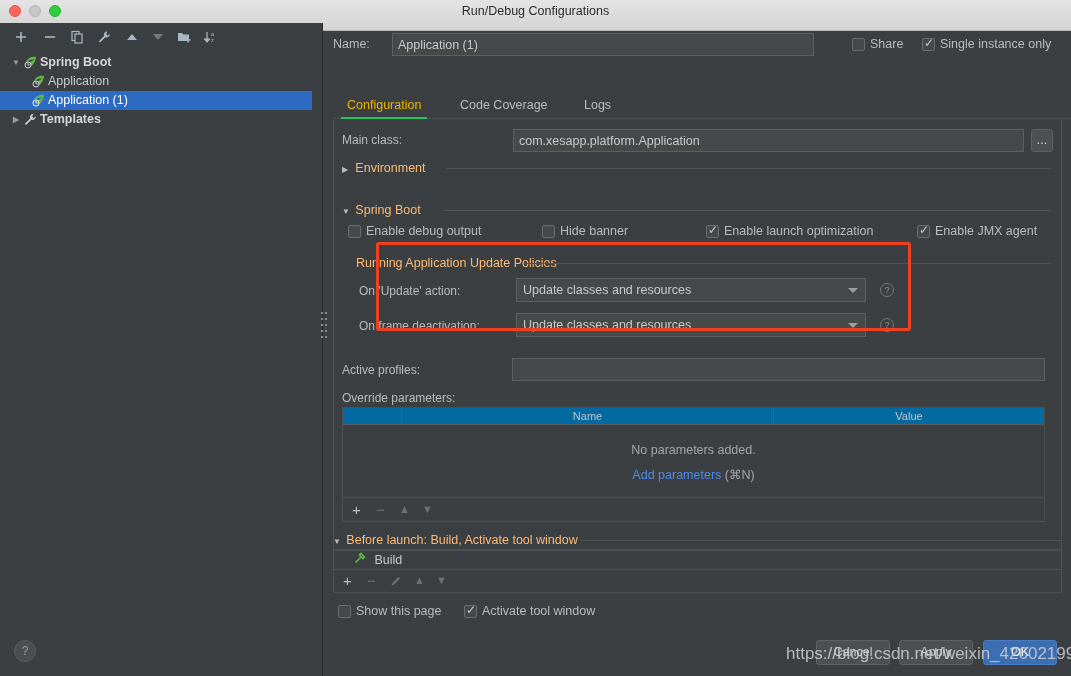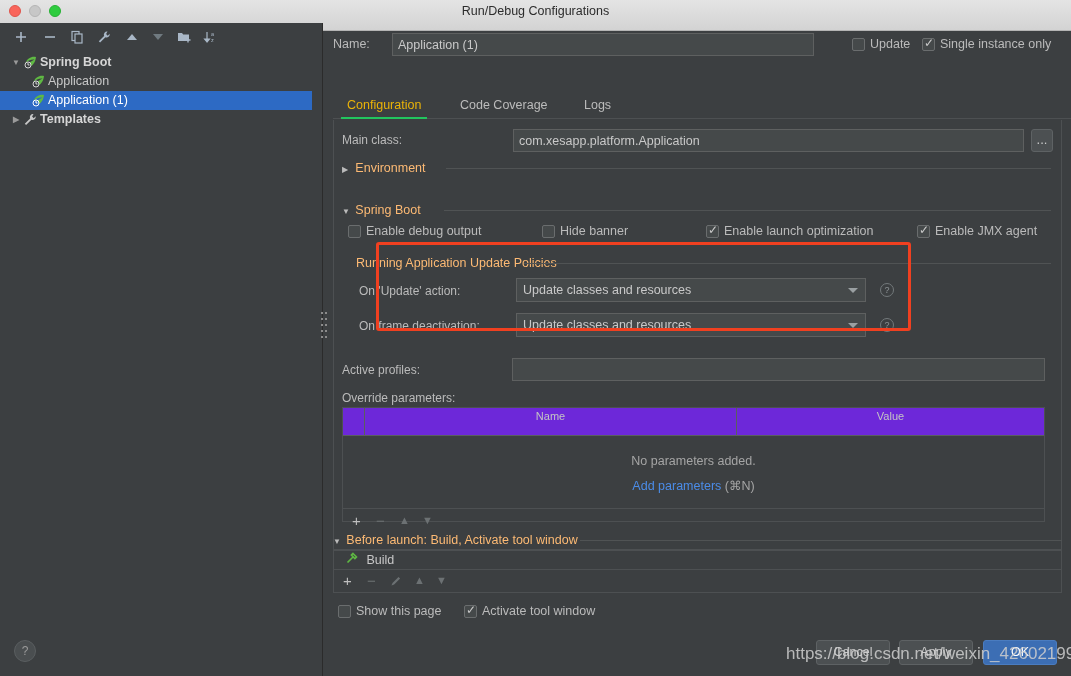--- a/index.html
+++ b/index.html
@@ -120,22 +120,22 @@
     pointer-events:none;
   }
   .annot {
     position:absolute; color:#f03c22; font-size:20px;
     font-family:"DejaVu Sans", sans-serif; white-space:nowrap;
   }
 
   
   .ptable { position:absolute; border:1px solid #4d5052; background:#3c3f41; }
   .pthead {
-    height:28px; background:#6d28d9; border-bottom:1px solid #5a5e60;
-    display:flex; font-size:11px; color:#c4c4c4;
+    height:17px; background:#0369a1; border-bottom:1px solid #5a5e60;
+    display:flex; font-size:11px; color:#c4c4c4;padding-left:37px;
   }
   .pthead div { text-align:center; line-height:16px; border-right:1px solid #5a5e60; }
   .ptbody { position:relative; height:72px; }
   .empty-txt { position:absolute; width:100%; text-align:center; font-size:12.5px; color:#a5a5a5; }
   .link { color:#4b8ce8; }
   .ptfoot { height:23px; border-top:1px solid #4d5052; position:relative; }
 
   .blrow { position:absolute; }
   .buildrow {
     position:absolute; background:#3c3f41; border:1px solid #4d5052;
@@ -284,21 +284,21 @@
       <i style="left:4px;top:26px"></i>
   </div>
 
   <div class="right-panel">
 
     <div class="name-row">
       <span class="lbl" style="position:absolute;left:0;top:4px">Name:</span>
       <input class="txtfield" style="position: absolute; left: 59px; top: 0px; width: 422px;" value="Application (1)">
       <span class="cb" style="position:absolute;left:519px;top:4px">
         <span class="box"></span>
-        <span>Update</span>
+        <span>Share</span>
       </span>
       <span class="cb" style="position:absolute;left:589px;top:4px">
         <span class="box checked"></span>
         <span>Single instance only</span>
       </span>
     </div>
 
     <div class="tabs">
       <div class="tabline"></div>
       <div class="tab active" style="left:8px">Configuration</div>
@@ -387,21 +387,21 @@
 
     <div class="redbox" style="left:52px;top:219px;width:535px;height:89px"></div>
 
 
     <div class="blrow" style="left:9px;top:510px">
       <span class="tri">▼</span>
       <span class="sep-title">Before launch: Build, Activate tool window</span>
     </div>
     <div class="sep-line" style="left:256px;top:517px;width:482px"></div>
 
-    <div class="buildrow" style="left:9px;top:527px;width:729px;height:20px;line-height:19px;padding-left:12px">
+    <div class="buildrow" style="left:9px;top:527px;width:729px;height:20px;line-height:19px;padding-left:20px">
       <span style="display:inline-block;vertical-align:middle;margin-right:5px">
         <svg width="12" height="12" viewBox="0 0 12 12">
             <path d="M1.5 10.5l6-6M7 1.5l3.5 3.5-1.6 1.6L5.4 3.1z" stroke="#5fb943" stroke-width="1.6" fill="none"></path>
           </svg>
       </span>
       <span>Build</span>
     </div>
 
     <div class="btoolbar" style="left:9px;top:547px;width:729px;height:23px">
       <span style="position:absolute;left:9px;top:2px;color:#bfbfbf;font-size:15px">+</span>

